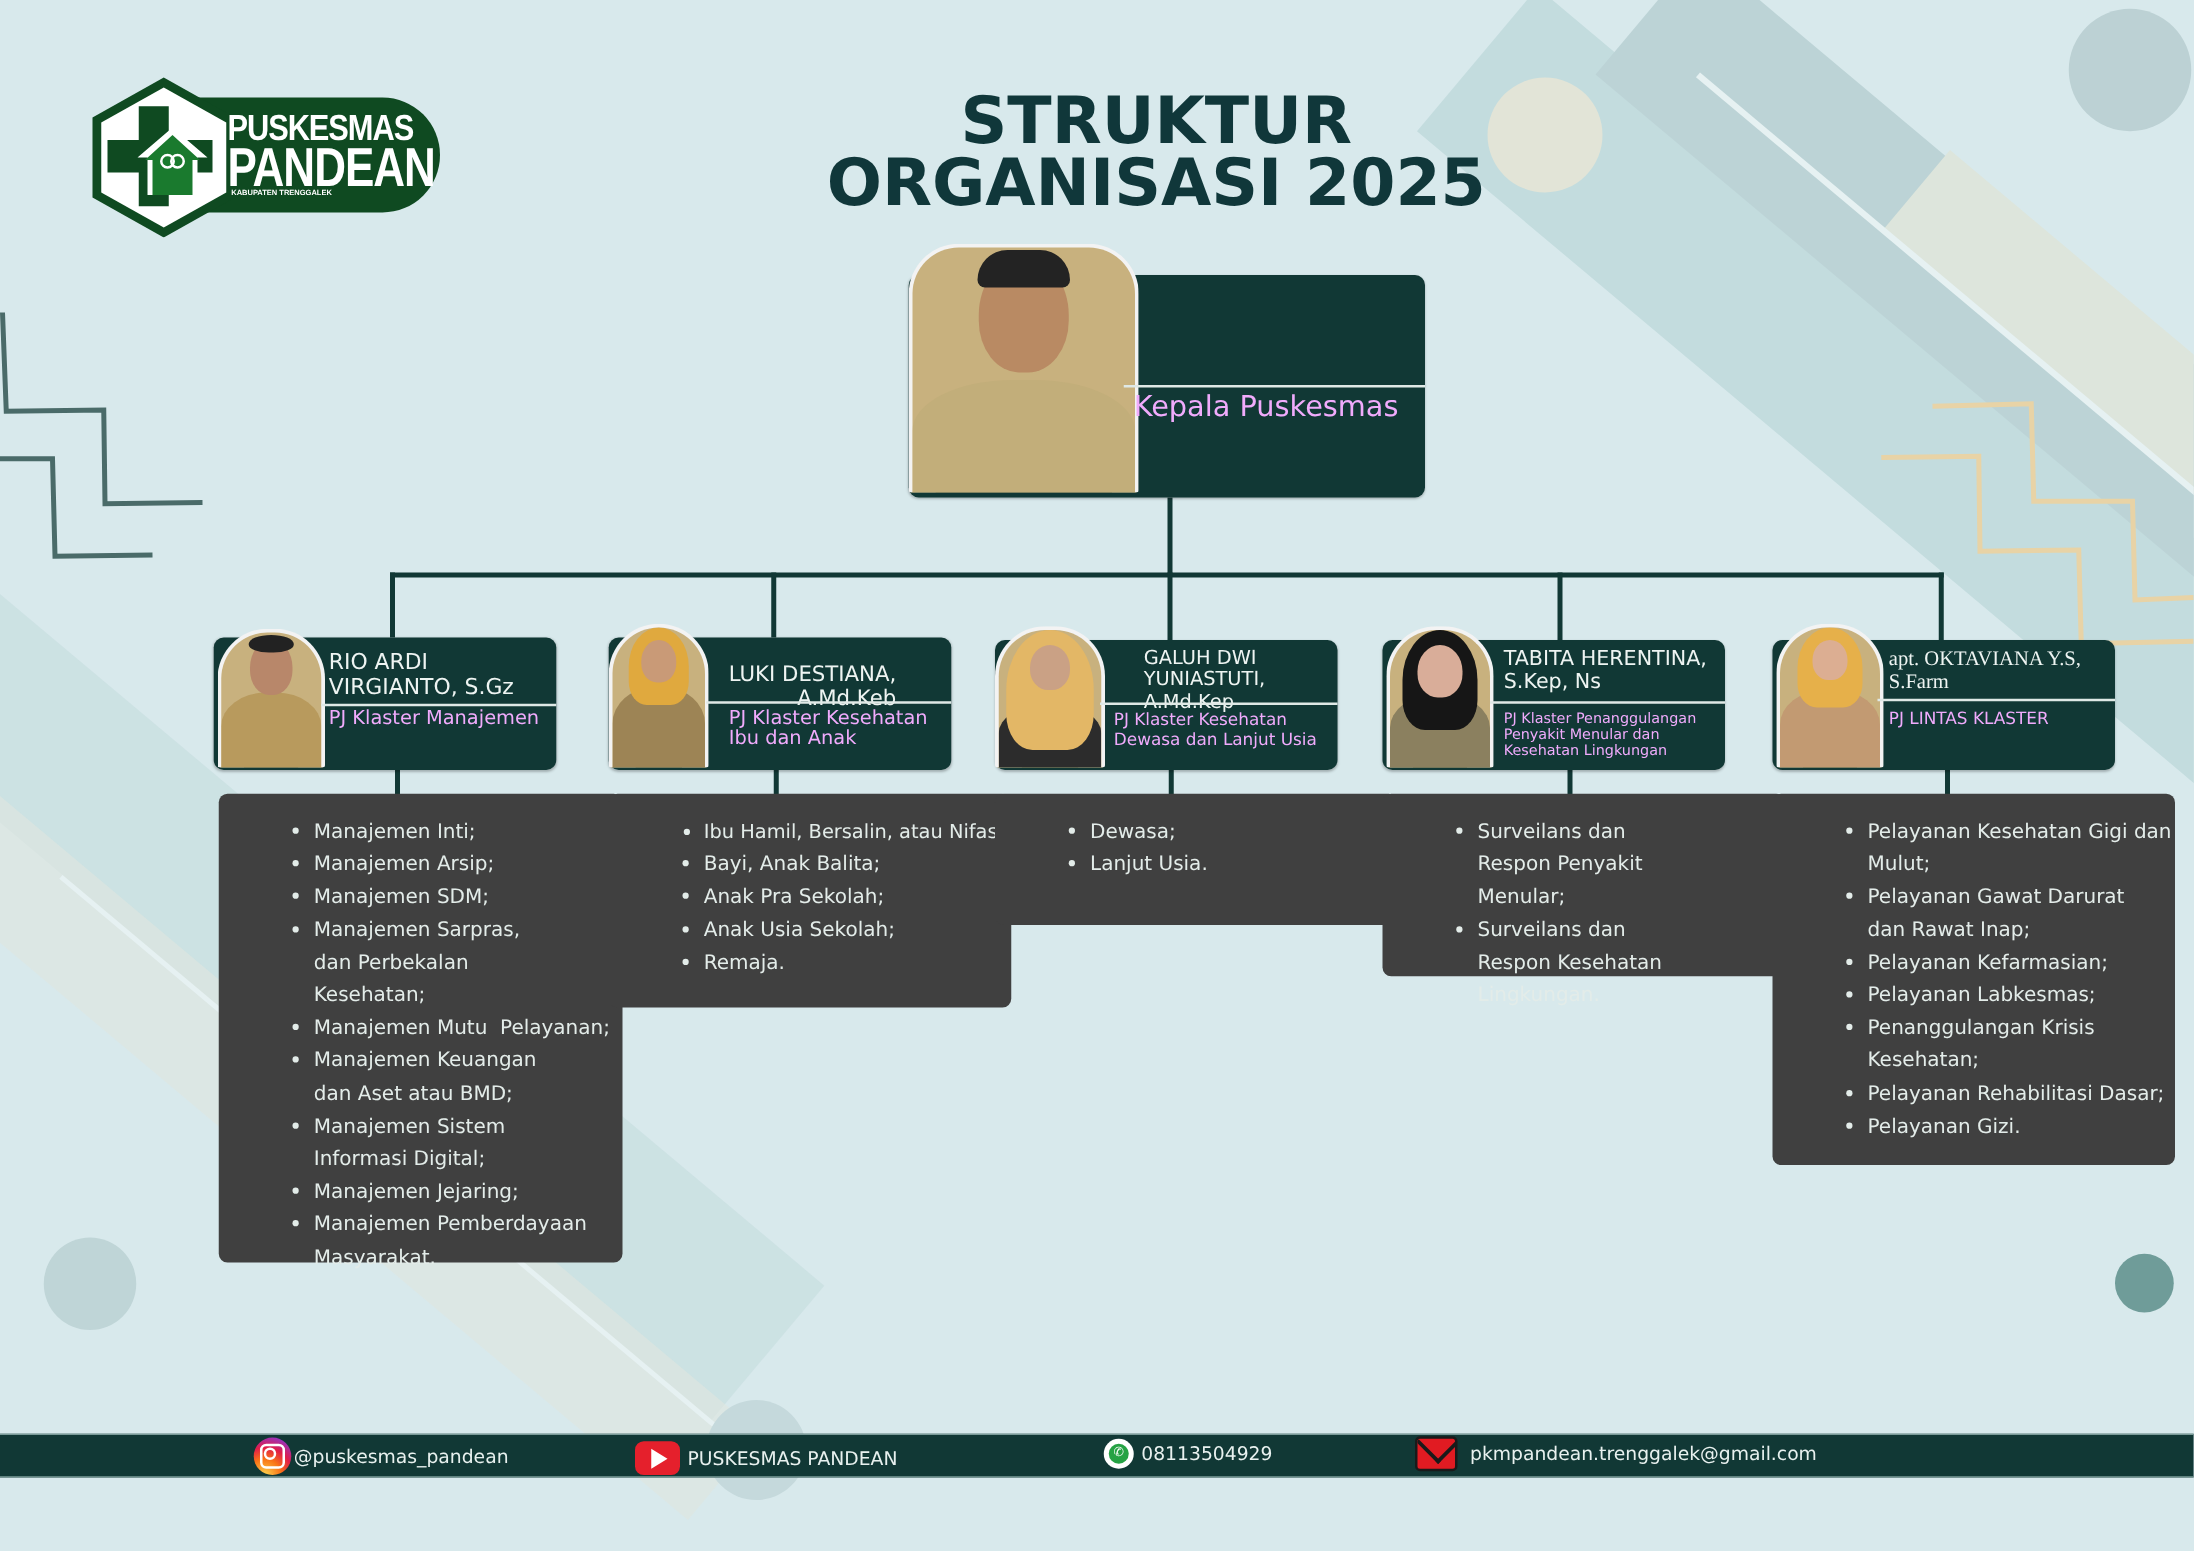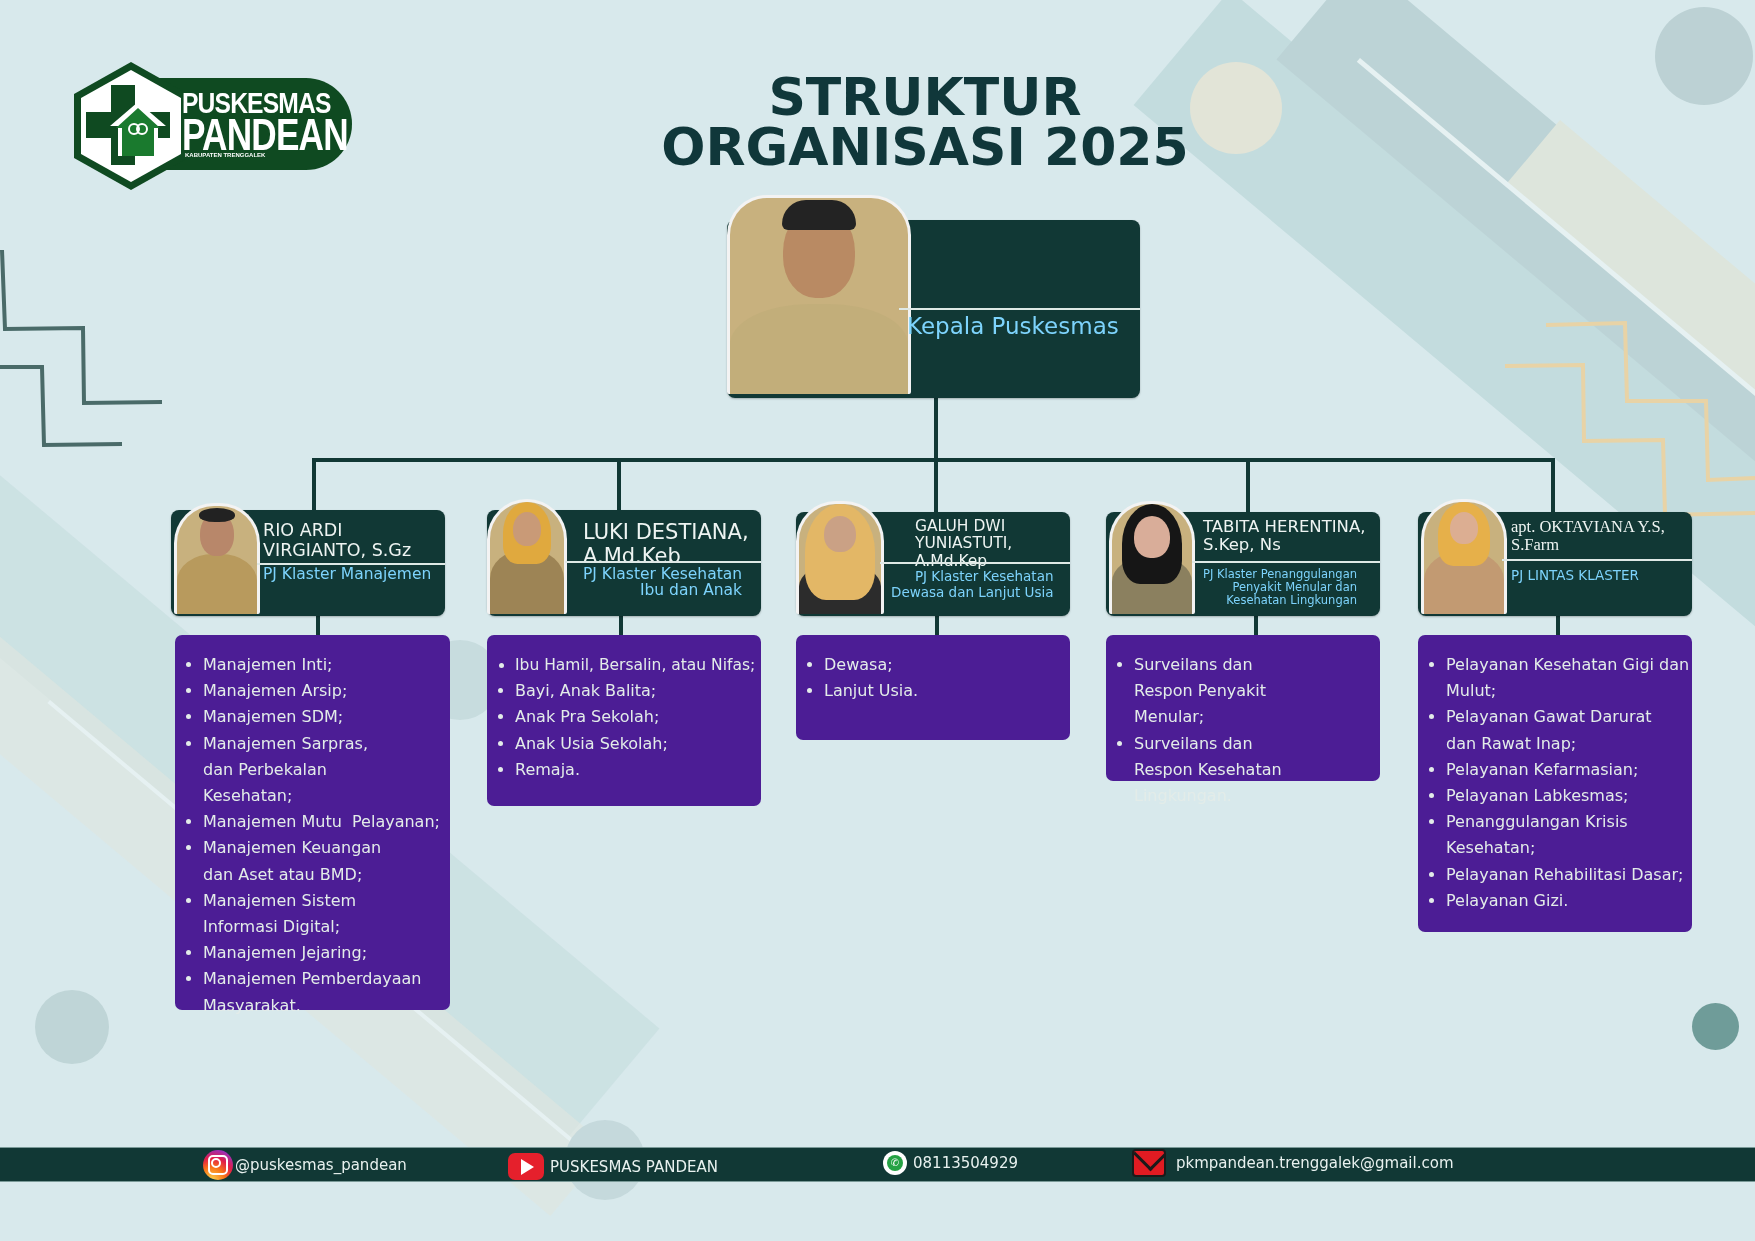--- a/index.html
+++ b/index.html
@@ -13,23 +13,23 @@
   .logo-pill{position:absolute;left:90px;top:18px;width:196px;height:92px;background:#0f4a21;border-radius:0 46px 46px 0;}
   .logo-t1{position:absolute;left:116px;top:28px;font-family:"Liberation Sans",sans-serif;font-weight:bold;font-size:29px;color:#fff;letter-spacing:-1px;line-height:30px;transform:scaleX(0.85);transform-origin:left;}
   .logo-t2{position:absolute;left:116px;top:52px;font-family:"Liberation Sans",sans-serif;font-weight:bold;font-size:44px;color:#fff;letter-spacing:-1px;line-height:46px;transform:scaleX(0.8);transform-origin:left;}
   .logo-t3{position:absolute;left:119px;top:92px;font-size:6px;font-weight:bold;color:#fff;font-family:"Liberation Sans",sans-serif;}
   .card{position:absolute;background:#113835;border-radius:8px;box-shadow:0 1px 2px rgba(0,0,0,.25);}
   .photo{position:absolute;bottom:2px;border:3px solid #f3f3f3;border-bottom:none;border-radius:40px 40px 2px 2px;overflow:hidden;background:#c8b17e;}
   .photo .head{position:absolute;left:50%;border-radius:50% 50% 45% 45%;transform:translateX(-50%);}
   .photo .body{position:absolute;left:0;right:0;bottom:0;border-radius:45% 45% 0 0;}
   .name{position:absolute;color:#eef4f2;line-height:1.12;}
   .divider{position:absolute;height:2px;background:#dfe9e6;}
-  .role{position:absolute;color:#7dd3fc;line-height:1.12;text-align:right;}
+  .role{position:absolute;color:#f0abfc;line-height:1.12;}
   .stem{position:absolute;background:#113835;}
-  .detail{position:absolute;background:#4c1d95;border-radius:7px;}
+  .detail{position:absolute;background:#404040;border-radius:7px;padding-left:48px;}
   .detail ul{margin:0;padding:0 0 0 28px;list-style:disc;font-size:16px;line-height:26.2px;color:#e3ece9;}
   .detail li{padding-left:0;}
   .footer{position:absolute;left:0;top:1147px;width:1755px;height:33px;background:#113835;border-top:1px solid #7a9a98;border-bottom:1px solid #7a9a98;}
   .fitem{position:absolute;top:0;height:33px;display:flex;align-items:center;font-size:15px;color:#e8f1ef;}
   .ig{width:30px;height:30px;border-radius:50%;background:radial-gradient(circle at 30% 100%,#fcd34d 0,#f97316 35%,#e11d48 60%,#7c3aed 95%);display:flex;align-items:center;justify-content:center;margin-right:2px;}
   .ig i{display:block;width:16px;height:16px;border:2px solid #fff;border-radius:5px;position:relative;}
   .ig i:after{content:"";position:absolute;left:3px;top:3px;width:6px;height:6px;border:2px solid #fff;border-radius:50%;box-sizing:border-box;width:10px;height:10px;left:1px;top:1px;}
   .yt{width:36px;height:27px;background:#e5202c;border-radius:7px;display:flex;align-items:center;justify-content:center;margin-right:6px;}
   .yt b{width:0;height:0;border-left:13px solid #fff;border-top:8px solid transparent;border-bottom:8px solid transparent;margin-left:3px;}
   .wa{width:24px;height:24px;border-radius:50%;background:#fff;display:flex;align-items:center;justify-content:center;margin-right:6px;}
@@ -125,21 +125,21 @@
     <div>PJ Klaster Manajemen</div>
   </div>
 </div>
 
 <div class="card" style="left:487px;top:510px;width:274px;height:106px;">
   <div class="photo" style="left:0;width:74px;height:112px;">
     <div class="body" style="height:64px;background:#9d8455;"></div>
     <div class="head" style="top:0;width:48px;height:62px;background:#e0a93e;border-radius:50% 50% 30% 30%;"></div>
     <div class="head" style="top:10px;width:28px;height:34px;background:#c99a77;"></div>
   </div>
-  <div class="name" style="left:96px;top:11px;font-size:21px;">
+  <div class="name" style="left:96px;top:21px;font-size:17px;text-align:right;">
     <div>LUKI DESTIANA,</div>
     <div>A.Md.Keb</div>
   </div>
   <div class="divider" style="left:78px;top:51px;width:196px;"></div>
   <div class="role" style="left:96px;top:56px;font-size:15.5px;line-height:16px;">
     <div>PJ Klaster Kesehatan</div>
     <div>Ibu dan Anak</div>
   </div>
 </div>
 

